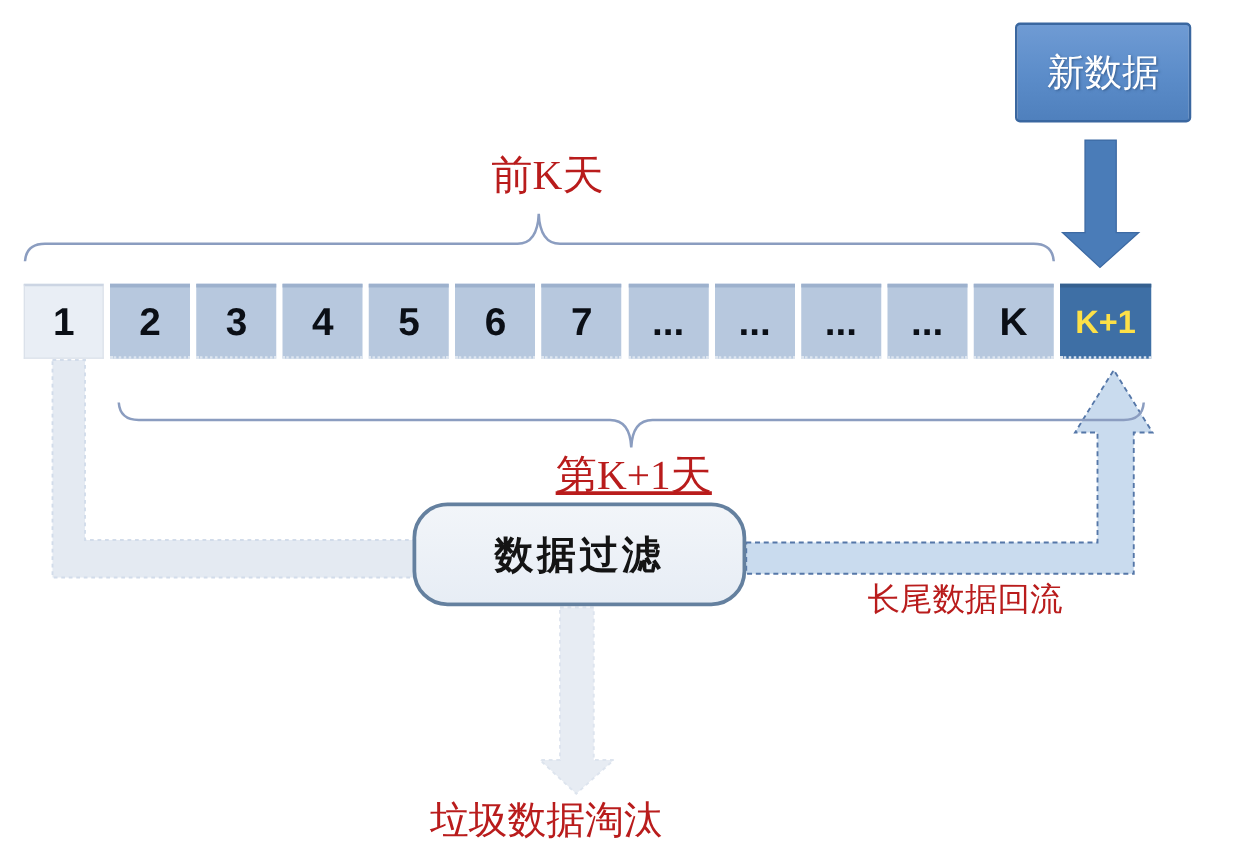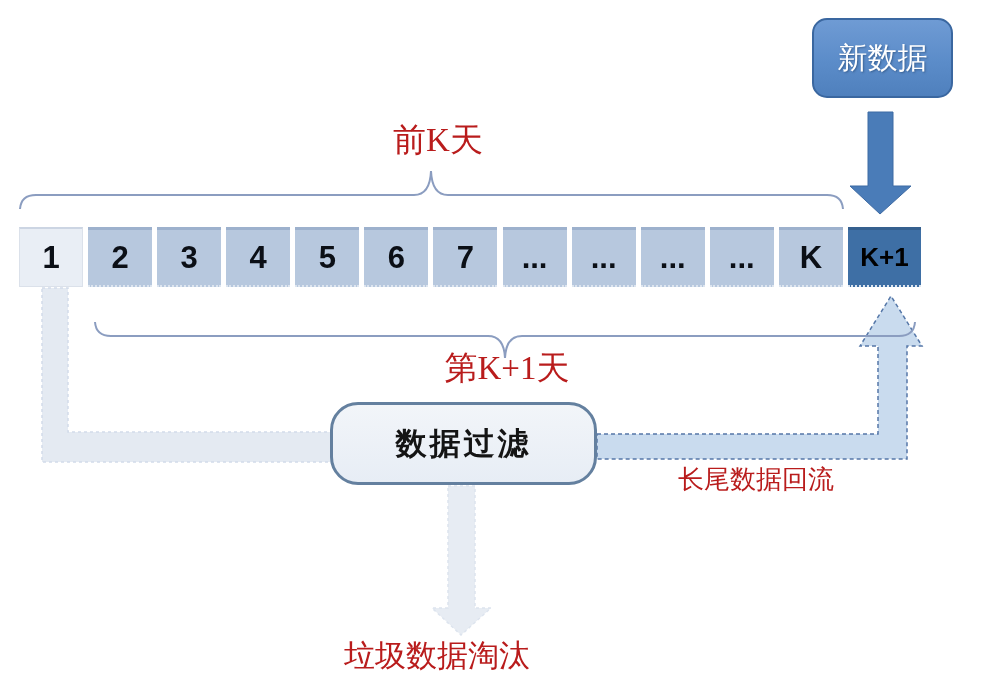--- a/index.html
+++ b/index.html
@@ -30,30 +30,30 @@
   }
   .cell.first{
     background:#e9eef5;
     border:1px solid #dbe1ea;
     border-top:2px solid #ccd5e3;
   }
   .cell.kplus1{
     width:73px;
     background:#3e6fa5;
     border-top:3px solid #35608f;
-    color:#000000;
+    color:#fde047;
     font-size:26px;
   }
 
   
   .newdata{
     position:absolute;left:812px;top:18px;width:141px;height:80px;
     background:linear-gradient(180deg,#6f9bd4 0%,#5b8cc9 55%,#4f80bd 100%);
     border:2px solid #3a67a0;
-    border-radius:15px;
+    border-radius:4px;
     box-sizing:border-box;
     display:flex;align-items:center;justify-content:center;
     color:#ffffff;font-size:30px;
     font-family:"Liberation Serif", serif;
     text-shadow:1px 1px 2px rgba(30,60,100,.55);
     z-index:2;
   }
 
   
   .filterbox{
@@ -94,23 +94,23 @@
 
     <polygon points="868,112 893,112 893,186 911,186 880,214 850,186 868,186" fill="#4a7cb8" stroke="#3d6aa3" stroke-width="1"></polygon>
 
     <path d="M20,209 Q21,195 36,195 L414,195 Q430,195 431,171 Q432,195 448,195 L827,195 Q842,195 843,209" fill="none" stroke="#8b9dc0" stroke-width="2"></path>
 
     <path d="M95,322 Q96,336 111,336 L488,336 Q504,336 505,358 Q506,336 522,336 L899,336 Q914,336 915,322" fill="none" stroke="#8b9dc0" stroke-width="2"></path>
   </svg>
 
   <div class="lbl big" style="left:438px;top:118px;">前K天</div>
 
-  <div class="lbl big" style="left:507px;top:346px;">第K+1天</div>
+  <div class="lbl big" style="left:507px;top:358px;text-decoration:underline;">第K+1天</div>
 
-  <div class="lbl small" style="left:756px;top:462px;">长尾数据回流</div>
+  <div class="lbl small" style="left:772px;top:462px;">长尾数据回流</div>
 
   <div class="lbl small" style="left:437px;top:635px;font-size:31px;">垃圾数据淘汰</div>
 
   <div class="newdata">
     <span>新数据</span>
   </div>
 
   <div class="row">
     <div class="cell first">1</div>
     <div class="cell">2</div>

